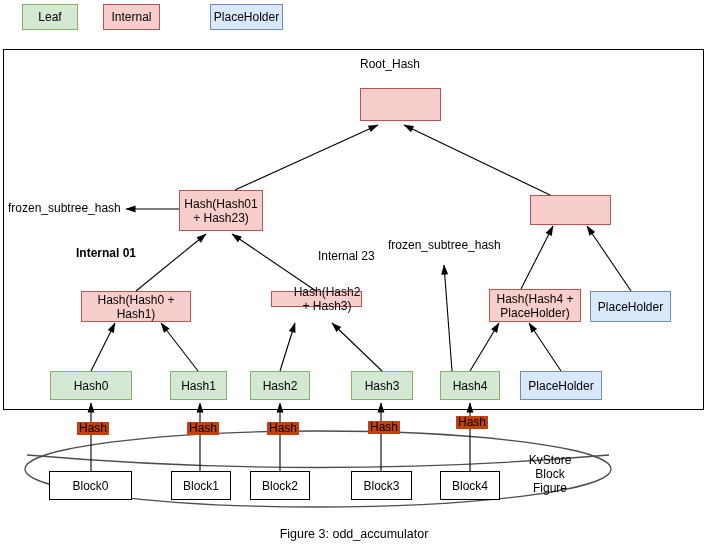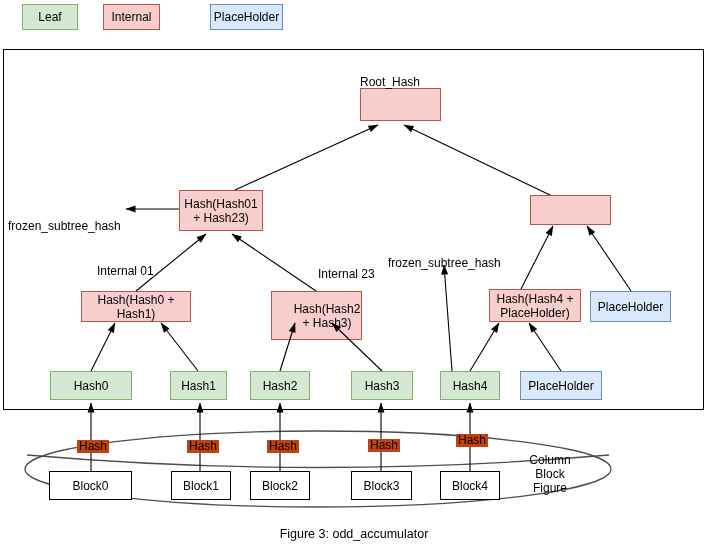--- a/index.html
+++ b/index.html
@@ -10,21 +10,21 @@
   .box{
     position:absolute;display:flex;align-items:center;justify-content:center;
     text-align:center;font-size:12px;line-height:14px;box-sizing:border-box;
     padding:1px 3px;z-index:2;
   }
   .nowrap{white-space:nowrap;}
   .leaf{background:var(--leaf-fill,#d5e8d4);border:1px solid var(--leaf-border,#82b366);}
   .internal{background:var(--internal-fill,#f8cecc);border:1px solid var(--internal-border,#b85450);}
   .ph{background:var(--placeholder-fill,#dae8fc);border:1px solid var(--placeholder-border,#6c8ebf);}
   .plain{background:#ffffff;border:1px solid #000;}
-  .lbl{position:absolute;font-size:12px;line-height:13px;white-space:nowrap;z-index:4;margin-top:18px;}
+  .lbl{position:absolute;font-size:12px;line-height:13px;white-space:nowrap;z-index:4;}
   .lbl.bg{background:#c2410c;padding:0 2px;}
   #diagram-frame{
     position:absolute;left:3px;top:49px;width:701px;height:361px;
     border:1.5px solid #000;box-sizing:border-box;z-index:1;background:transparent;
   }
   svg.layer{position:absolute;left:0;top:0;width:711px;height:551px;}
   #cylinder-layer{z-index:0;}
   #edges-layer{z-index:3;pointer-events:none;}
   #kvstore-label{
     position:absolute;left:505px;top:453px;width:90px;text-align:center;
@@ -62,21 +62,21 @@
 <div class="box internal" style="left:179px;top:190px;width:84px;height:41px;">
   <span>Hash(Hash01 + Hash23)</span>
 </div>
 
 <div class="box internal" style="left:530px;top:195px;width:81px;height:30px;"></div>
 
 <div class="box internal" style="left:81px;top:291px;width:110px;height:31px;">
   <span>Hash(Hash0 + Hash1)</span>
 </div>
 
-<div class="box internal" style="left:271px;top:291px;width:91px;height:49px;padding-left:24px;">
+<div class="box internal" style="left:271px;top:291px;width:91px;height:16px;padding-left:24px;">
   <span>Hash(Hash2 + Hash3)</span>
 </div>
 
 <div class="box internal" style="left:480px;top:289px;width:92px;height:33px;margin-left:9px;">
   <span>Hash(Hash4 + PlaceHolder)</span>
 </div>
 
 <div class="box ph nowrap" style="left:590px;top:291px;width:81px;height:31px;">
   <span>PlaceHolder</span>
 </div>
@@ -139,29 +139,29 @@
     <line x1="452" y1="371" x2="444" y2="265" marker-end="url(#ah)"></line>
     <line x1="91" y1="471" x2="91" y2="403" marker-end="url(#ah)"></line>
     <line x1="200" y1="471" x2="200" y2="403" marker-end="url(#ah)"></line>
     <line x1="280" y1="471" x2="280" y2="403" marker-end="url(#ah)"></line>
     <line x1="381" y1="471" x2="381" y2="403" marker-end="url(#ah)"></line>
     <line x1="470" y1="471" x2="470" y2="403" marker-end="url(#ah)"></line>
   </g>
 </svg>
 
 <div class="lbl" style="left:8px;top:202px;">frozen_subtree_hash</div>
-<div class="lbl" style="left:97px;top:247px;">Internal 01</div>
+<div class="lbl" style="left:76px;top:247px;font-weight:bold;">Internal 01</div>
 <div class="lbl" style="left:318px;top:250px;">Internal 23</div>
 <div class="lbl" style="left:388px;top:239px;">frozen_subtree_hash</div>
 
 <div class="lbl bg" style="left:77px;top:422px;">Hash</div>
 <div class="lbl bg" style="left:187px;top:422px;">Hash</div>
 <div class="lbl bg" style="left:267px;top:422px;">Hash</div>
 <div class="lbl bg" style="left:368px;top:421px;">Hash</div>
 <div class="lbl bg" style="left:456px;top:416px;">Hash</div>
 
 <div id="kvstore-label">
-  <div>Column</div>
+  <div>KvStore</div>
   <div>Block</div>
   <div>Figure</div>
 </div>
 
 <div id="caption">Figure 3: odd_accumulator</div>
 
 </body></html>

